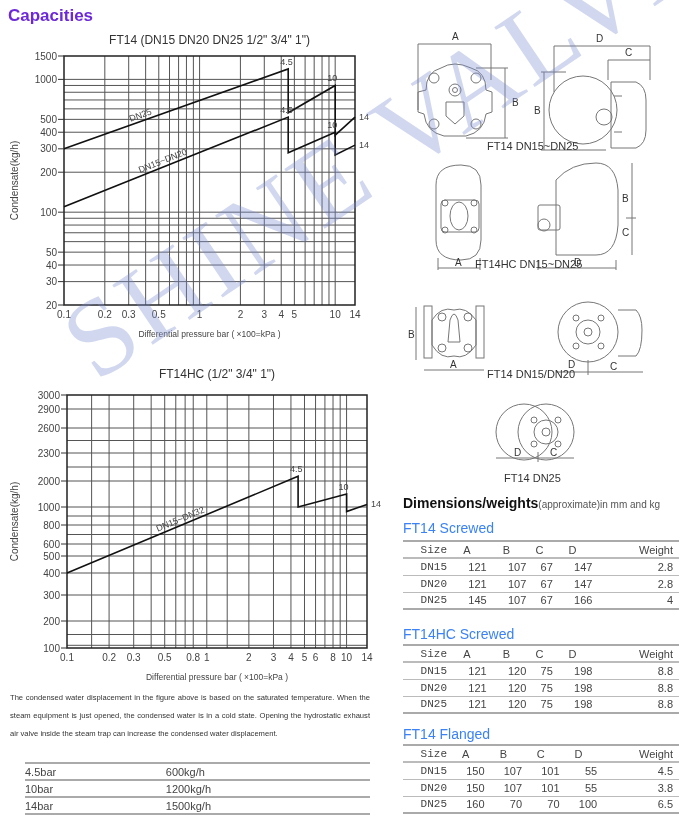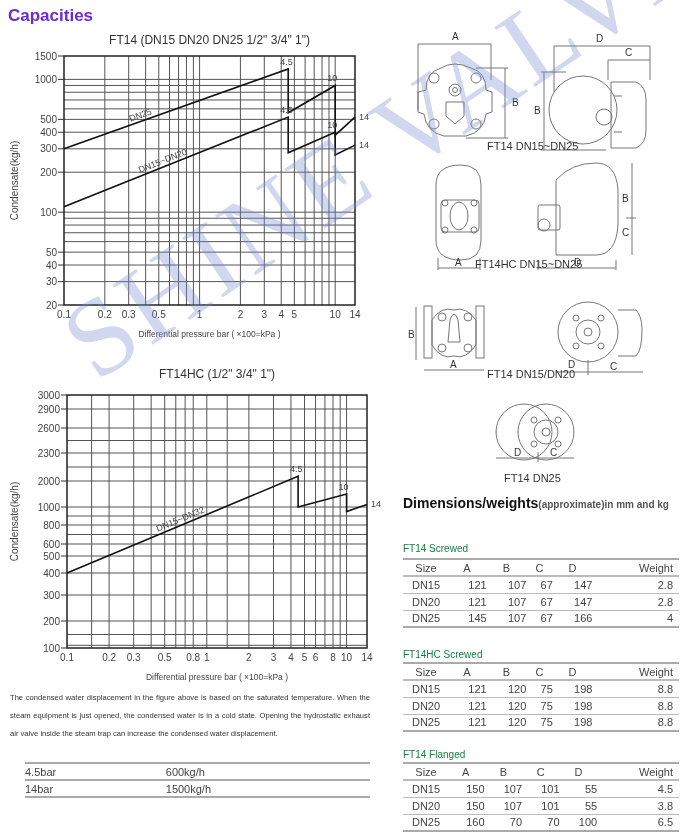--- a/index.html
+++ b/index.html
@@ -7,28 +7,28 @@
   body { position: relative; font-family: "Liberation Sans", sans-serif; color: #333; }
   .abs { position: absolute; }
   .page-title { left: 8px; top: 6px; font-size: 17px; font-weight: bold; color: #6d28d9; }
   svg text { font-family: "Liberation Sans", sans-serif; }
   .note { left: 10px; top: 689px; width: 360px; font-size: 7.6px; line-height: 18px; color: #333; text-align: justify; }
   .bar-table { left: 25px; top: 762px; width: 345px; border-collapse: collapse; font-size: 11px; color: #444; }
   .bar-table td { padding: 2px 0 1px 0; border-top: 2px solid #aaa; height: 17px; }
   .bar-table tr:last-child td { border-bottom: 2px solid #aaa; }
   .bar-table td.r { text-align: left; }
   .dim-title { left: 403px; top: 495px; font-size: 14px; font-weight: bold; color: #111; white-space: nowrap; }
-  .dim-title small { font-size: 10px; font-weight: bold; color: #555; }
-  .group-title { font-size: 10px; color: #15803d; margin-top: 23px; }
+  .dim-title small { font-size: 10px; font-weight: normal; color: #555; }
+  .group-title { font-size: 14px; color: #3b82f6; }
   table.dim { border-collapse: collapse; font-size: 11px; color: #444; width: 276px; }
   table.dim th, table.dim td { text-align: center; font-weight: normal; padding: 0; height: 17px; }
   table.dim th { border-top: 2px solid #aaa; border-bottom: 2px solid #bbb; }
   table.dim td { border-bottom: 1px solid #bbb; text-align: right; }
   table.dim tr:last-child td { border-bottom: 2px solid #aaa; }
-  table.dim th:first-child, table.dim td:first-child { text-align: center; padding-left: 2px; width: 44px; }
+  table.dim th:first-child, table.dim td:first-child { text-align: right; padding-left: 2px; width: 44px; font-family: Liberation Mono, monospace; }
   table.dim th:last-child, table.dim td:last-child { text-align: right; padding-right: 6px; }
   .diagram-caption { font-size: 11px; color: #333; white-space: nowrap; }
   .watermark { left: 40px; top: 300px; font-family: "Liberation Serif", serif; font-size: 110px; color: rgba(120,140,210,0.35); transform: rotate(-34deg); transform-origin: left top; white-space: nowrap; pointer-events: none; letter-spacing: 4px; }
 </style>
 </head>
 <body>
 
 <div class="abs page-title">Capacities</div>
 
 <svg class="abs" style="left:0;top:26px" width="390" height="320" id="chart1">
@@ -206,20 +206,24 @@
 
 <div class="abs note">The condensed water displacement in the figure above is based on the saturated temperature. When the steam equipment is just opened, the condensed water is in a cold state. Opening the hydrostatic exhaust air valve inside the steam trap can increase the condensed water displacement.</div>
 
 <table class="abs bar-table">
   <tbody id="ptable">
       <tr>
         <td>4.5bar</td>
         <td class="r">600kg/h</td>
       </tr>
       <tr>
+        <td>10bar</td>
+        <td class="r">1200kg/h</td>
+      </tr>
+      <tr>
         <td>14bar</td>
         <td class="r">1500kg/h</td>
       </tr>
     </tbody>
 </table>
 
 <svg class="abs" style="left:396px;top:20px" width="300" height="470" id="diagrams">
   <g fill="none" stroke="#777" stroke-width="1">
 
     <g>

